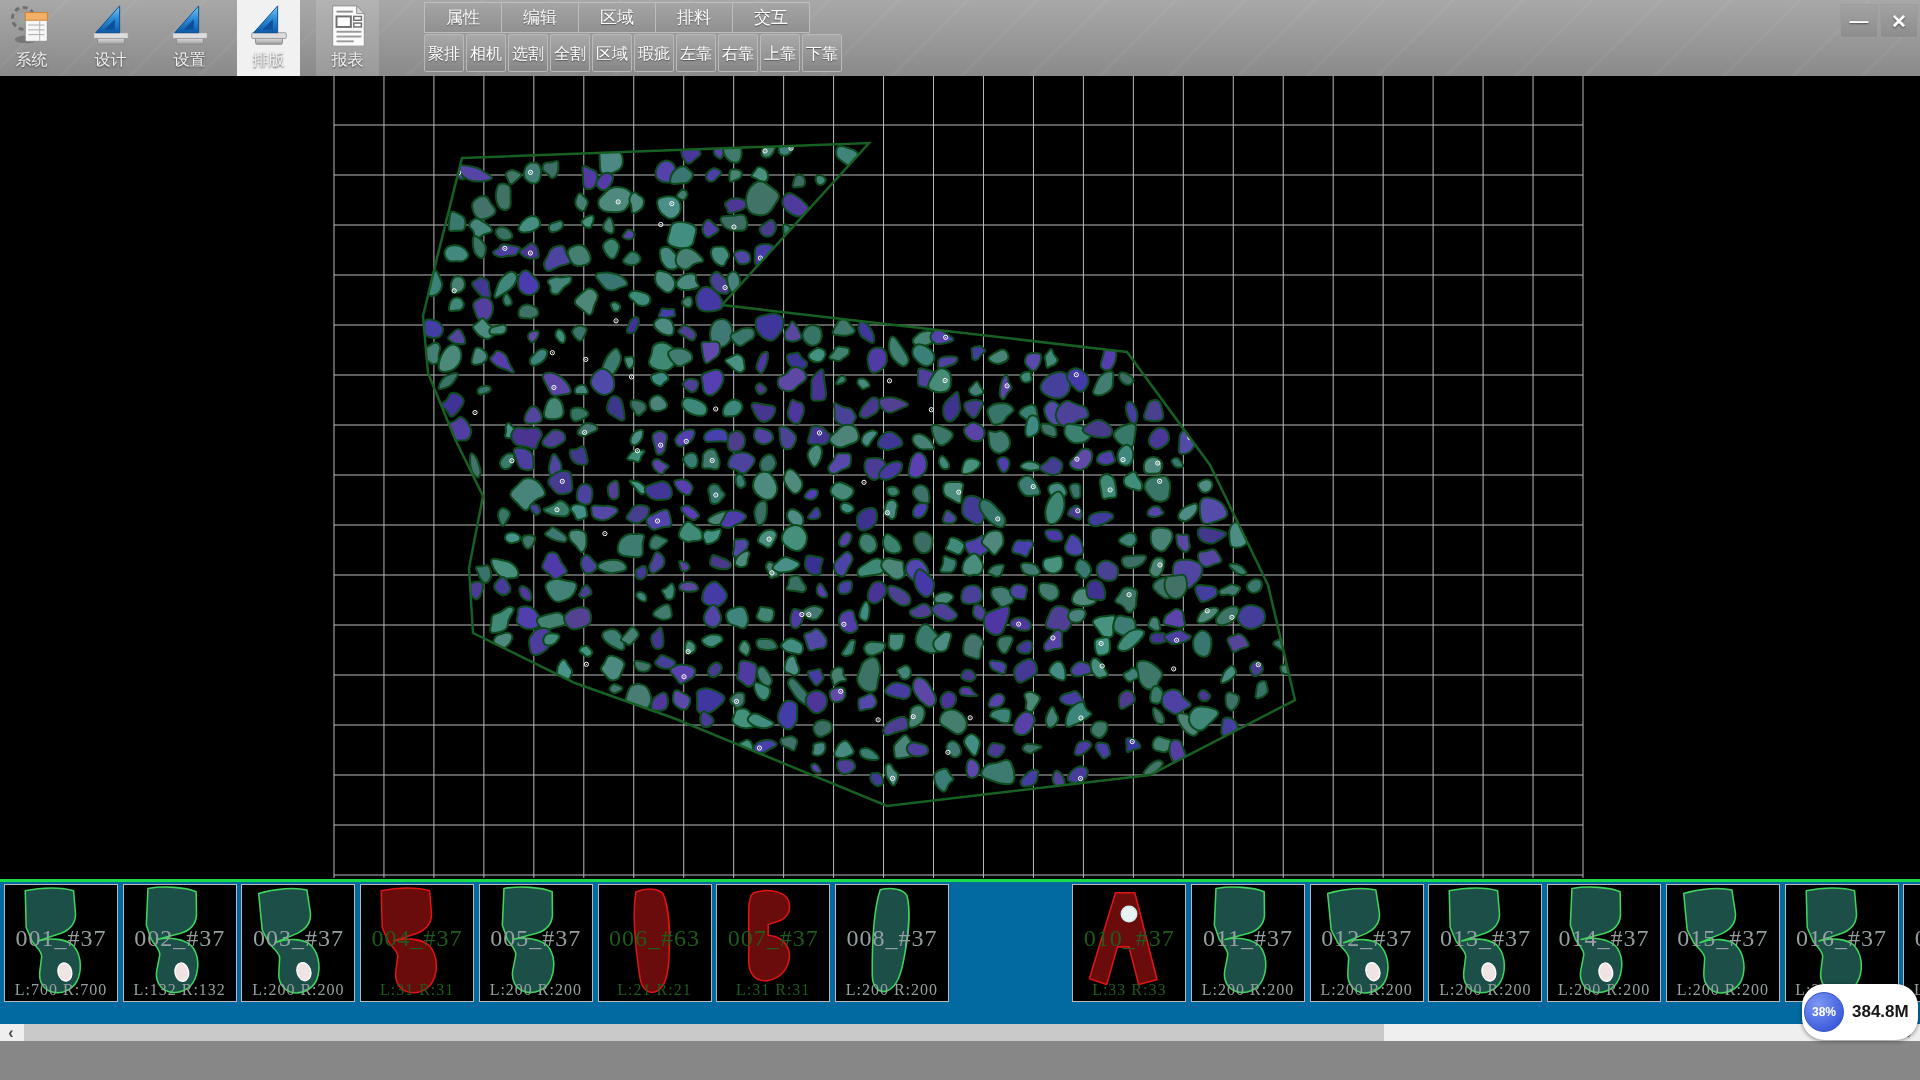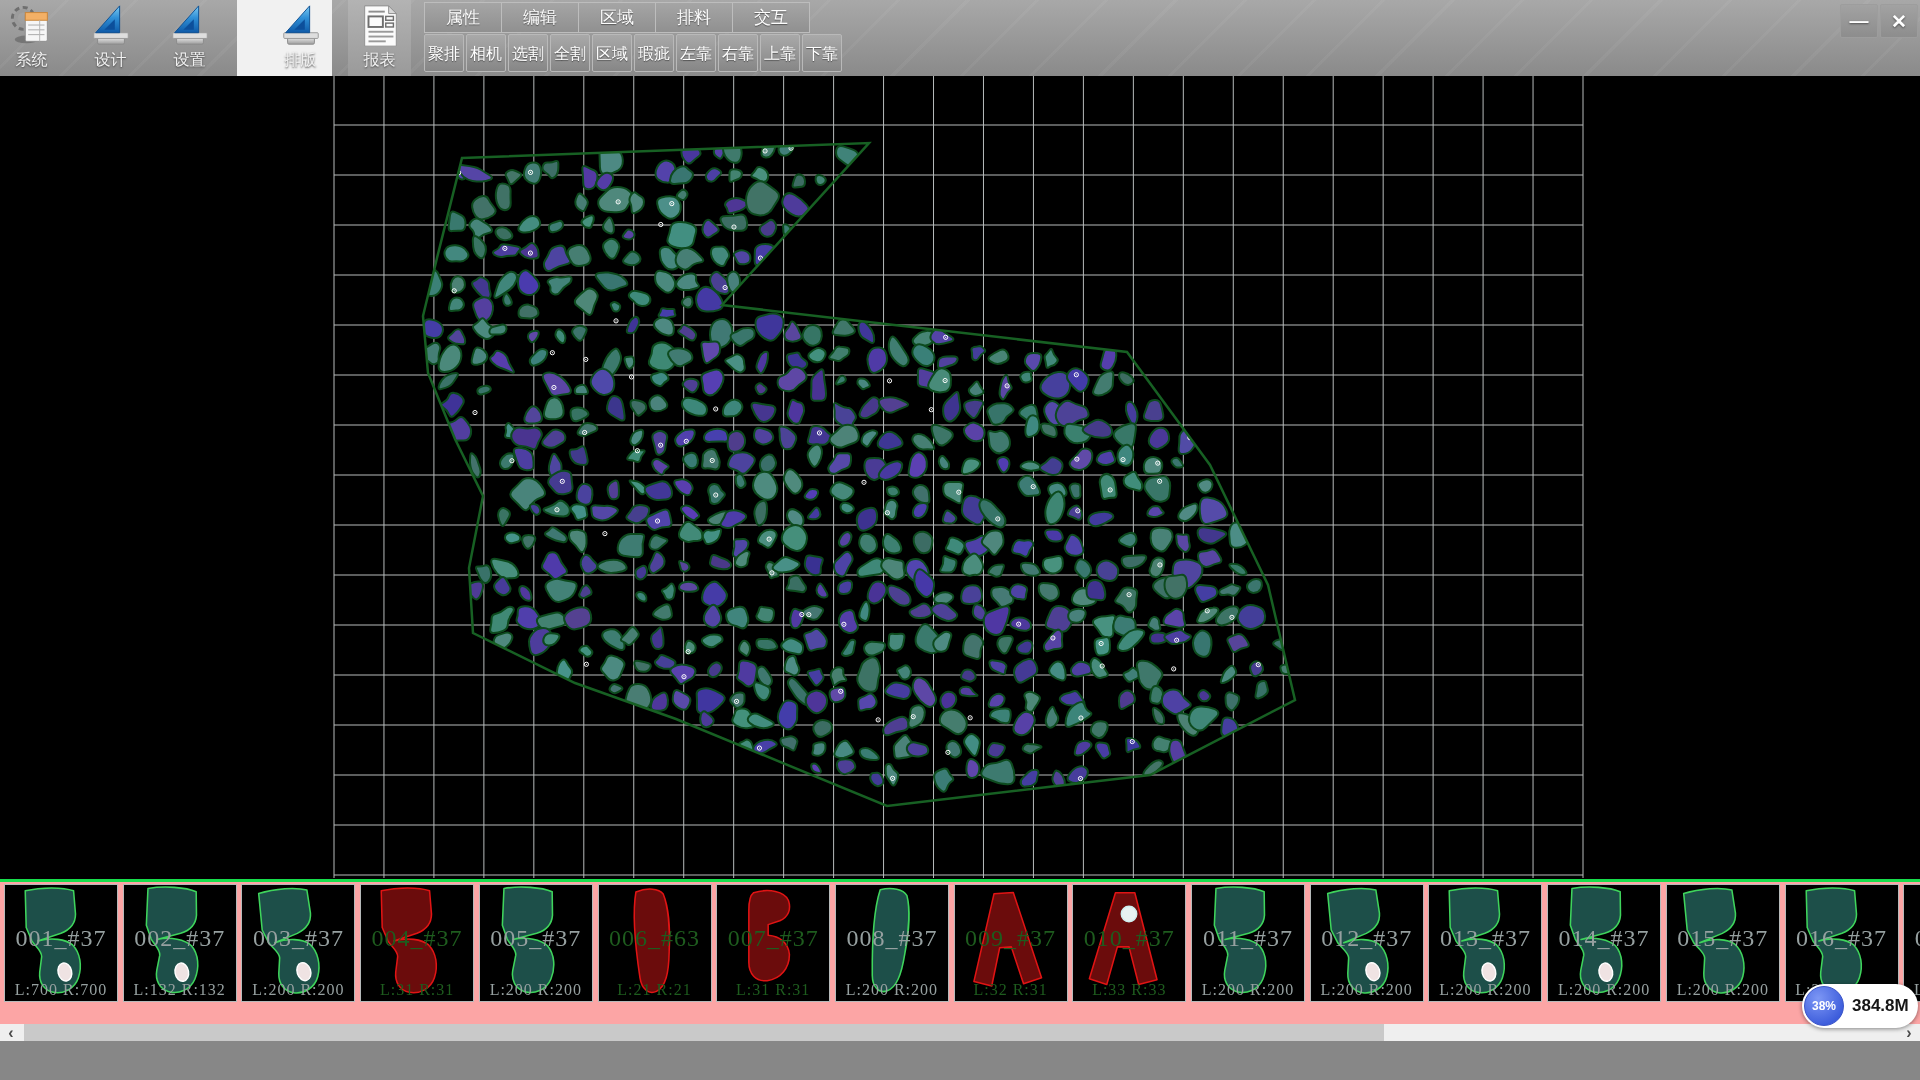--- a/index.html
+++ b/index.html
@@ -21,21 +21,21 @@
   .app-nav{position:absolute;left:0;top:0;height:76px;display:flex;z-index:2;}
   .app-btn{
     width:63px;height:76px;margin-right:16px;display:flex;flex-direction:column;
     align-items:center;justify-content:flex-start;cursor:pointer;
   }
   .app-btn .ic{width:46px;height:46px;margin-top:3px;}
   .app-btn .lbl{
     font-size:16px;color:#f2f2f2;line-height:22px;
     text-shadow:0 1px 2px rgba(60,60,60,.9);
   }
-  .app-btn.active{background:#f1f1f1;padding-left:32px;}
+  .app-btn.active{background:#f1f1f1;}
   .app-btn.lightdoc{background:linear-gradient(#b3b3b3,#9a9a9a);}
   .menu-row1{position:absolute;left:424px;top:2px;display:flex;z-index:2;}
   .menu-tab{
     width:78px;height:31px;margin-right:-1px;text-align:center;line-height:29px;
     color:#fdfdfd;font-size:17px;cursor:pointer;
     background:linear-gradient(#a5a5a5,#909090);
     border:1px solid #bdbdbd;box-sizing:border-box;
     text-shadow:0 1px 1px rgba(70,70,70,.8);
   }
   .menu-row2{position:absolute;left:424px;top:34px;display:flex;z-index:2;}
@@ -51,37 +51,37 @@
     width:36px;height:32px;margin-left:2px;display:flex;align-items:center;justify-content:center;
     color:#ffffff;font-size:19px;font-weight:bold;cursor:pointer;
     background:linear-gradient(#a2a2a2,#8d8d8d);border:1px solid #9d9d9d;border-radius:2px;
     text-shadow:0 1px 2px rgba(70,70,70,.9);
   }
   
   .canvas-wrap{position:absolute;left:0;top:76px;width:1920px;height:803px;background:#000;}
   .canvas-wrap svg{display:block;}
   
   .green-sep{position:absolute;left:0;top:879px;width:1920px;height:3px;background:#17dd4b;}
-  .thumb-strip{position:absolute;left:0;top:882px;width:1920px;height:142px;background:#fca5a5;}
+  .thumb-strip{position:absolute;left:0;top:882px;width:1920px;height:142px;background:#0369a1;}
   .tile{
     position:absolute;top:2px;width:114px;height:118px;background:#000;
     border:1px solid #b6baba;box-sizing:border-box;overflow:hidden;cursor:pointer;
   }
   .tile svg{position:absolute;left:0;top:0;width:112px;height:116px;}
   .tile .tid{
     position:absolute;left:0;right:0;top:40px;text-align:center;
     font-family:"Liberation Serif",serif;font-size:24px;letter-spacing:1px;
   }
   .tile .tlr{
     position:absolute;left:0;right:0;bottom:2px;text-align:center;
     font-family:"Liberation Serif",serif;font-size:16px;letter-spacing:1px;
   }
   
   .usage-pill{
-    position:absolute;left:1802px;top:984px;height:44px;width:116px;z-index:9;
+    position:absolute;left:1802px;top:984px;height:56px;width:116px;z-index:9;
     background:#ffffff;border-radius:22px;box-shadow:0 1px 4px rgba(0,0,0,.45);
     display:flex;align-items:center;cursor:pointer;
   }
   .usage-circle{
     width:40px;height:40px;margin-left:2px;border-radius:50%;
     background:radial-gradient(circle at 35% 30%,#7d97f5,#3c5cdb 75%);
     border:1px solid #3a54c8;box-sizing:border-box;
     display:flex;align-items:center;justify-content:center;
     color:#ffffff;font-size:12px;font-weight:bold;
   }
@@ -982,29 +982,20 @@
     </div>
     <div class="tile" style="left: 834.9px;">
       <svg viewBox="0 0 100 120">
          <g transform="rotate(4 50 60)" stroke-linejoin="round">
            <path d="M34,6 C46,2 58,4 62,10 C66,22 67,45 64,70 C62,92 58,106 48,110 C40,113 33,107 32,95 C30,70 28,30 34,6 Z" fill="#1d4f49" stroke="#3fd45c" stroke-width="1.6"></path>
          </g>
        </svg>
        <div class="tid" style="color: rgb(150, 160, 160);">008_#37</div>
        <div class="tlr" style="color: rgb(150, 160, 160);">L:200 R:200</div>
     </div>
-    <div class="tile" style="left: 953.6px;">
-      <svg viewBox="0 0 100 120">
-         <g transform="rotate(-4 50 60)" stroke-linejoin="round">
-           <path d="M36,8 L56,8 L79,98 L60,103 L50,64 L38,64 L27,103 L9,97 Z" fill="#6b0c0c" stroke="#e01414" stroke-width="1.6"></path>
-         </g>
-       </svg>
-       <div class="tid" style="color: rgb(30, 92, 30);">009_#37</div>
-       <div class="tlr" style="color: rgb(30, 92, 30);">L:32 R:31</div>
-    </div>
     <div class="tile" style="left: 1072.3px;">
       <svg viewBox="0 0 100 120">
          <g transform="rotate(0 50 60)" stroke-linejoin="round">
            <path d="M36,8 L56,8 L79,98 L60,103 L50,64 L38,64 L27,103 L9,97 Z" fill="#6b0c0c" stroke="#e01414" stroke-width="1.6"></path>
           <circle cx="50" cy="30" r="8" fill="#e8f2f2" stroke="#cfeeee" stroke-width="1.5"></circle>
          </g>
        </svg>
        <div class="tid" style="color: rgb(30, 92, 30);">010_#37</div>
        <div class="tlr" style="color: rgb(30, 92, 30);">L:33 R:33</div>
     </div>

